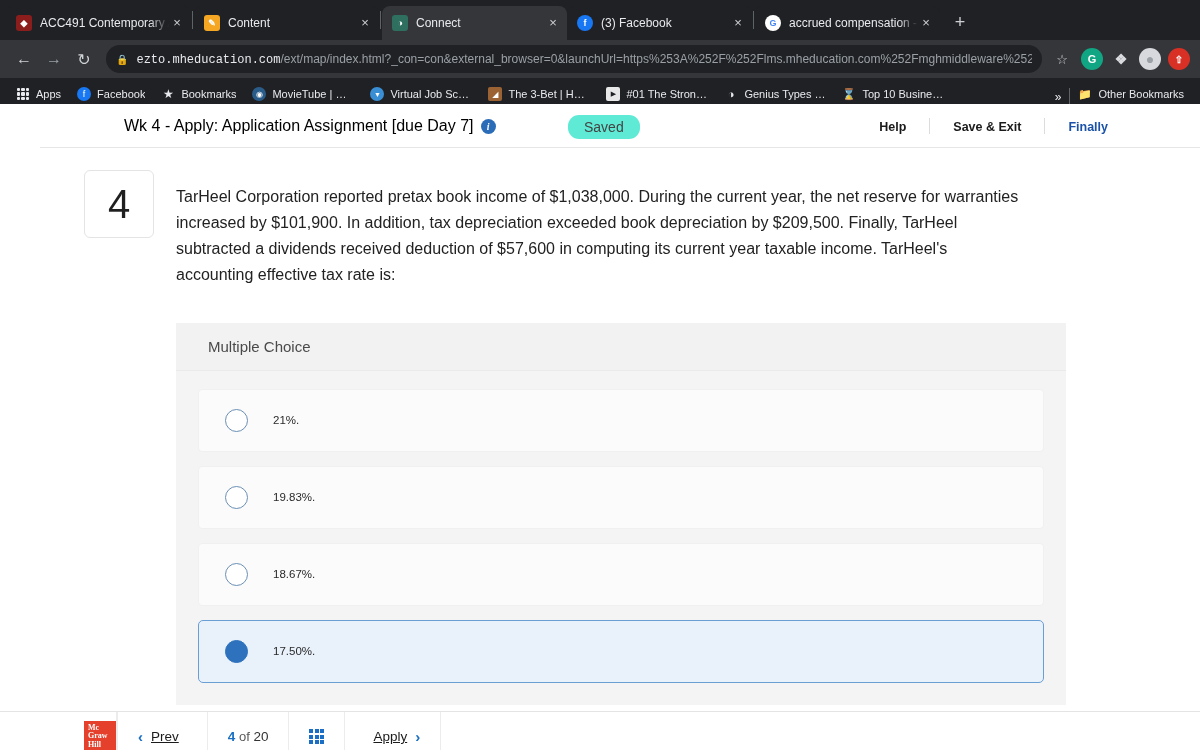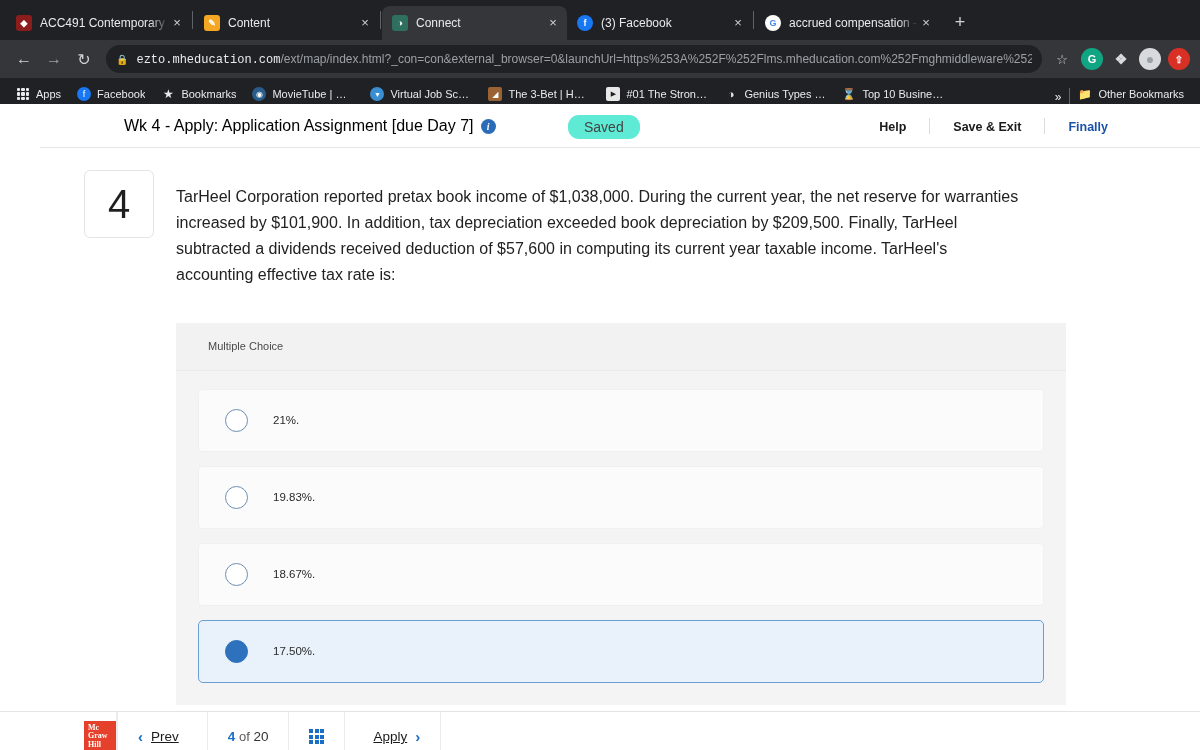--- a/index.html
+++ b/index.html
@@ -151,21 +151,21 @@
     margin-left: 22px; font-size: 16px; line-height: 1.62;
     color: #222; max-width: 852px; padding-top: 14px;
   }
 
   
   .answers {
     margin: 35px 134px 0 176px; background: #f4f4f4; padding-bottom: 22px;
   }
   .mc-head {
     height: 48px; background: #f2f2f2; display: flex; align-items: center;
-    padding-left: 32px; font-size: 11px; color: #4a4a4a;
+    padding-left: 32px; font-size: 15px; color: #4a4a4a;
     border-bottom: 1px solid #eaeaea;
   }
   .opts { padding: 18px 22px 0 22px; }
   .opt {
     height: 63px; display: flex; align-items: center; background: #fbfbfb;
     border: 1px solid #f0f0f0; border-radius: 4px; padding-left: 14px;
     margin-bottom: 14px;
   }
   .opt:last-child { margin-bottom: 0; }
   .opt.selected {

